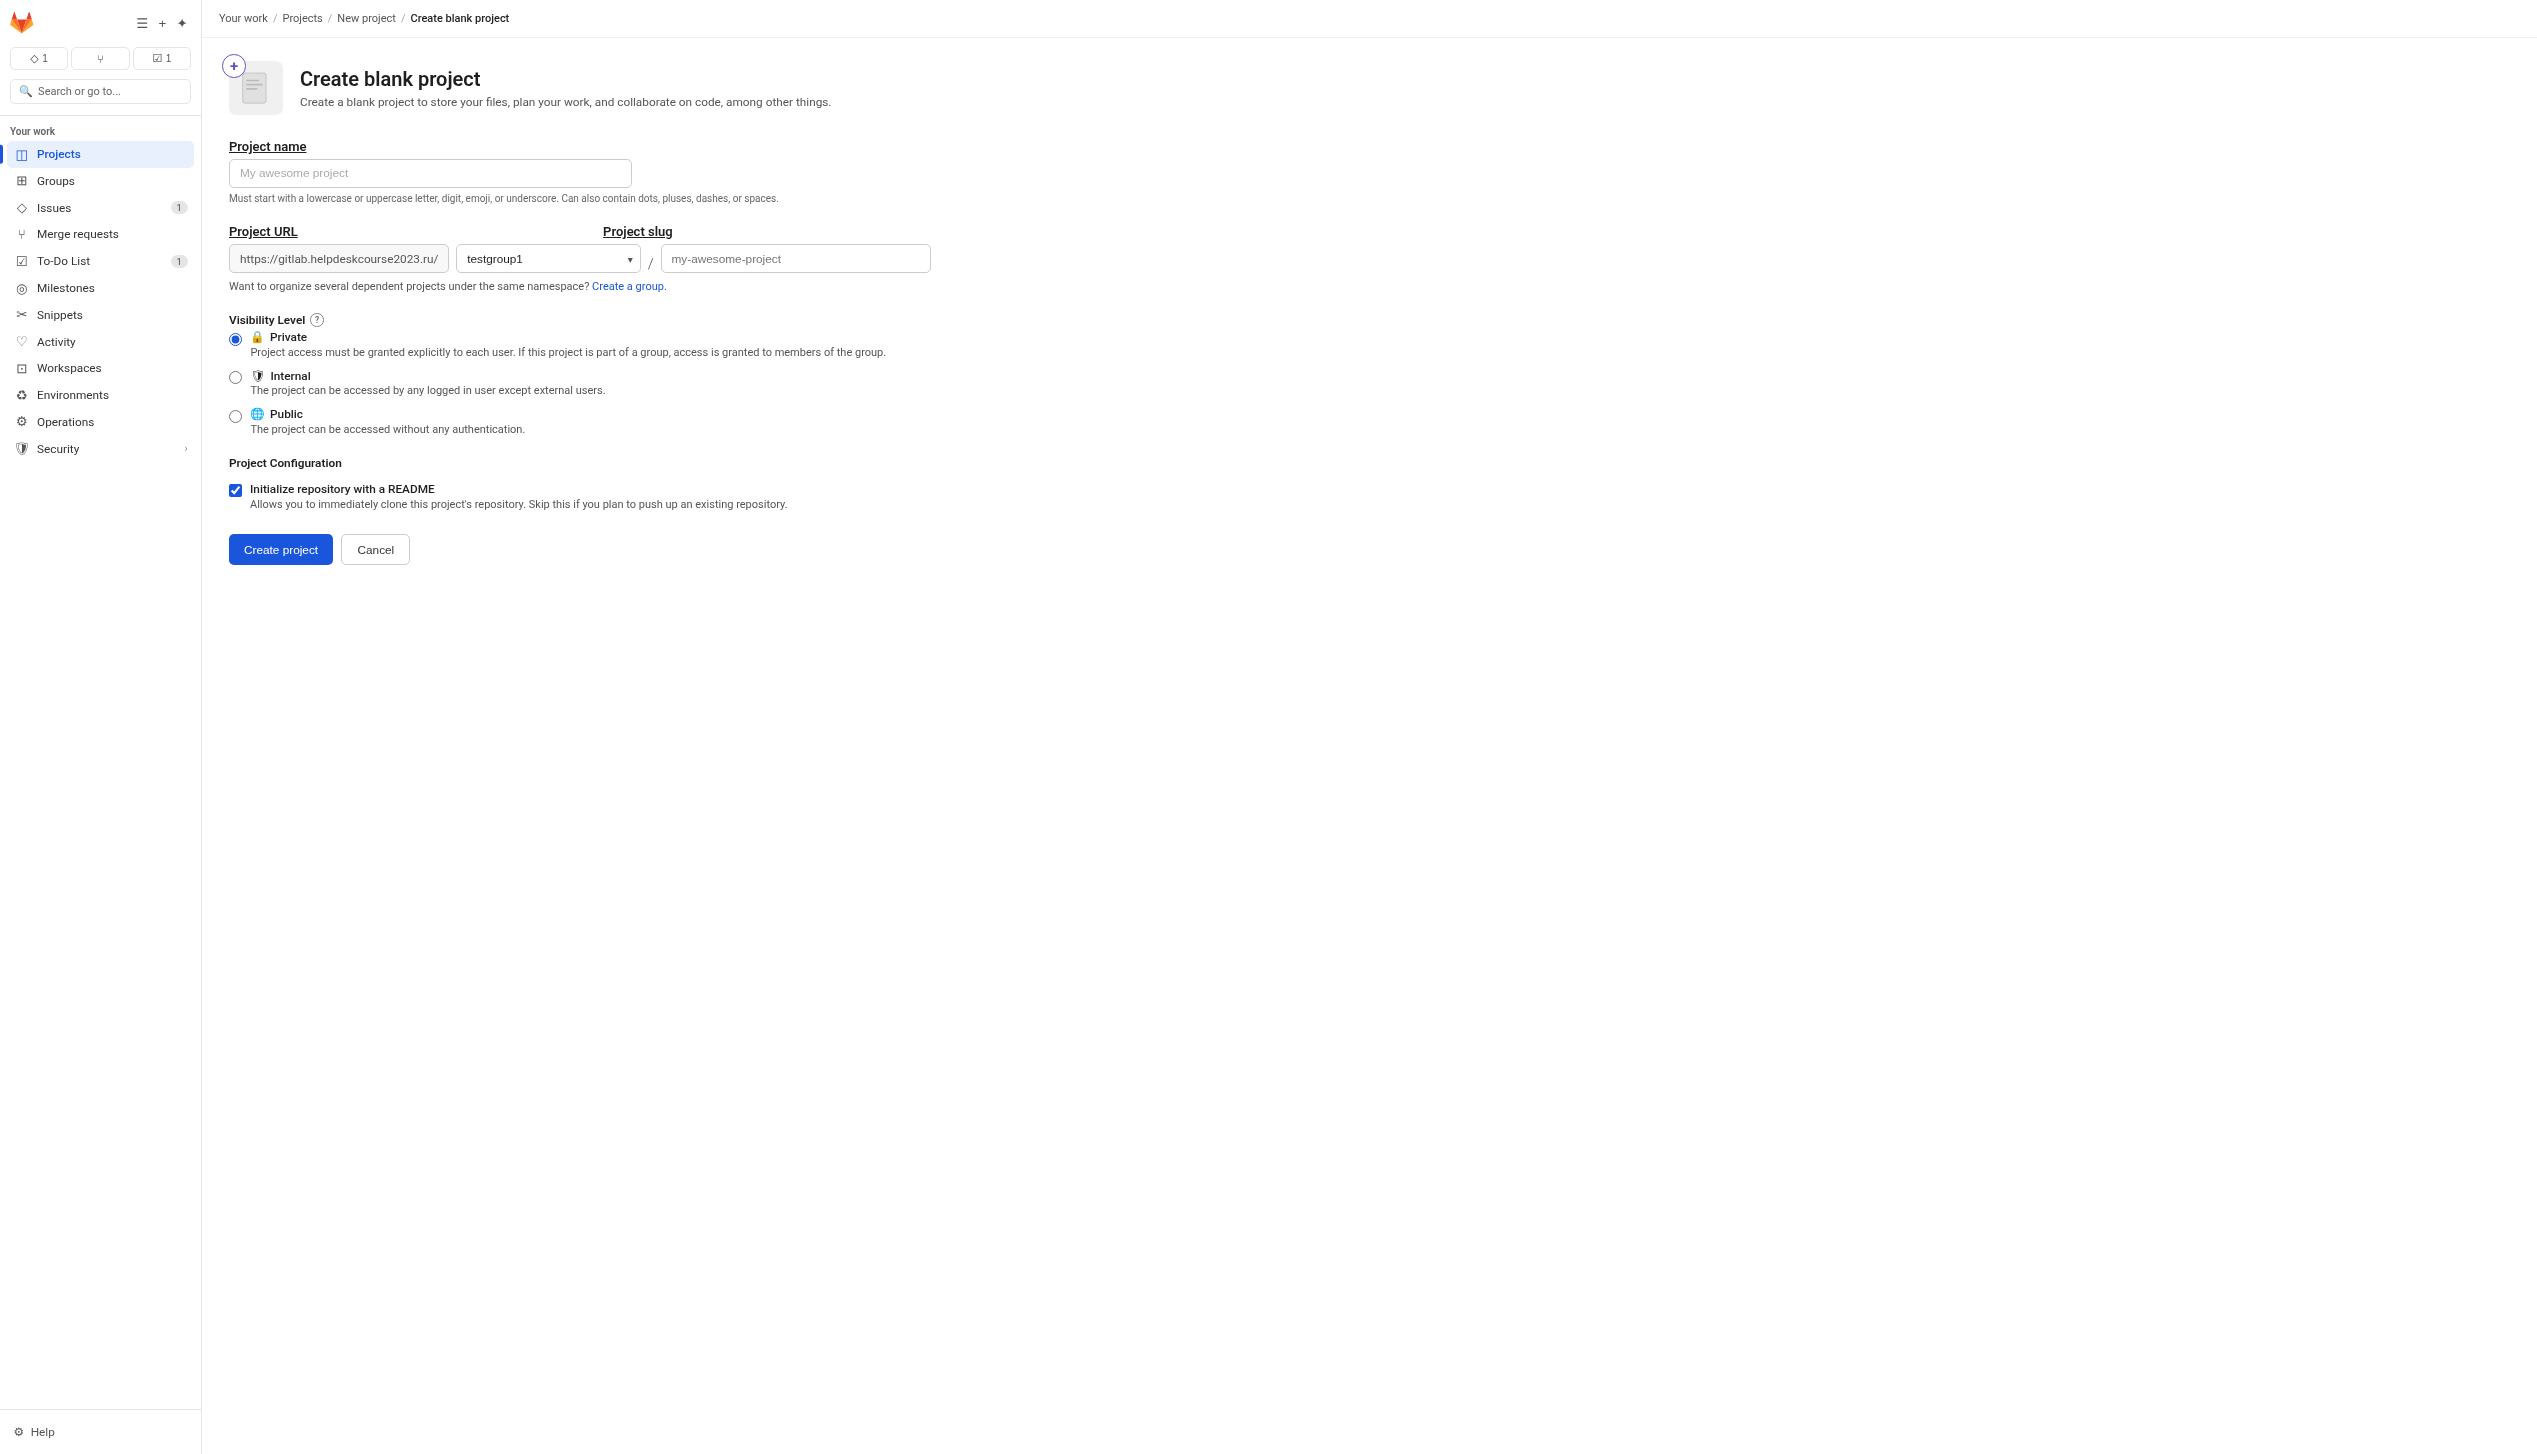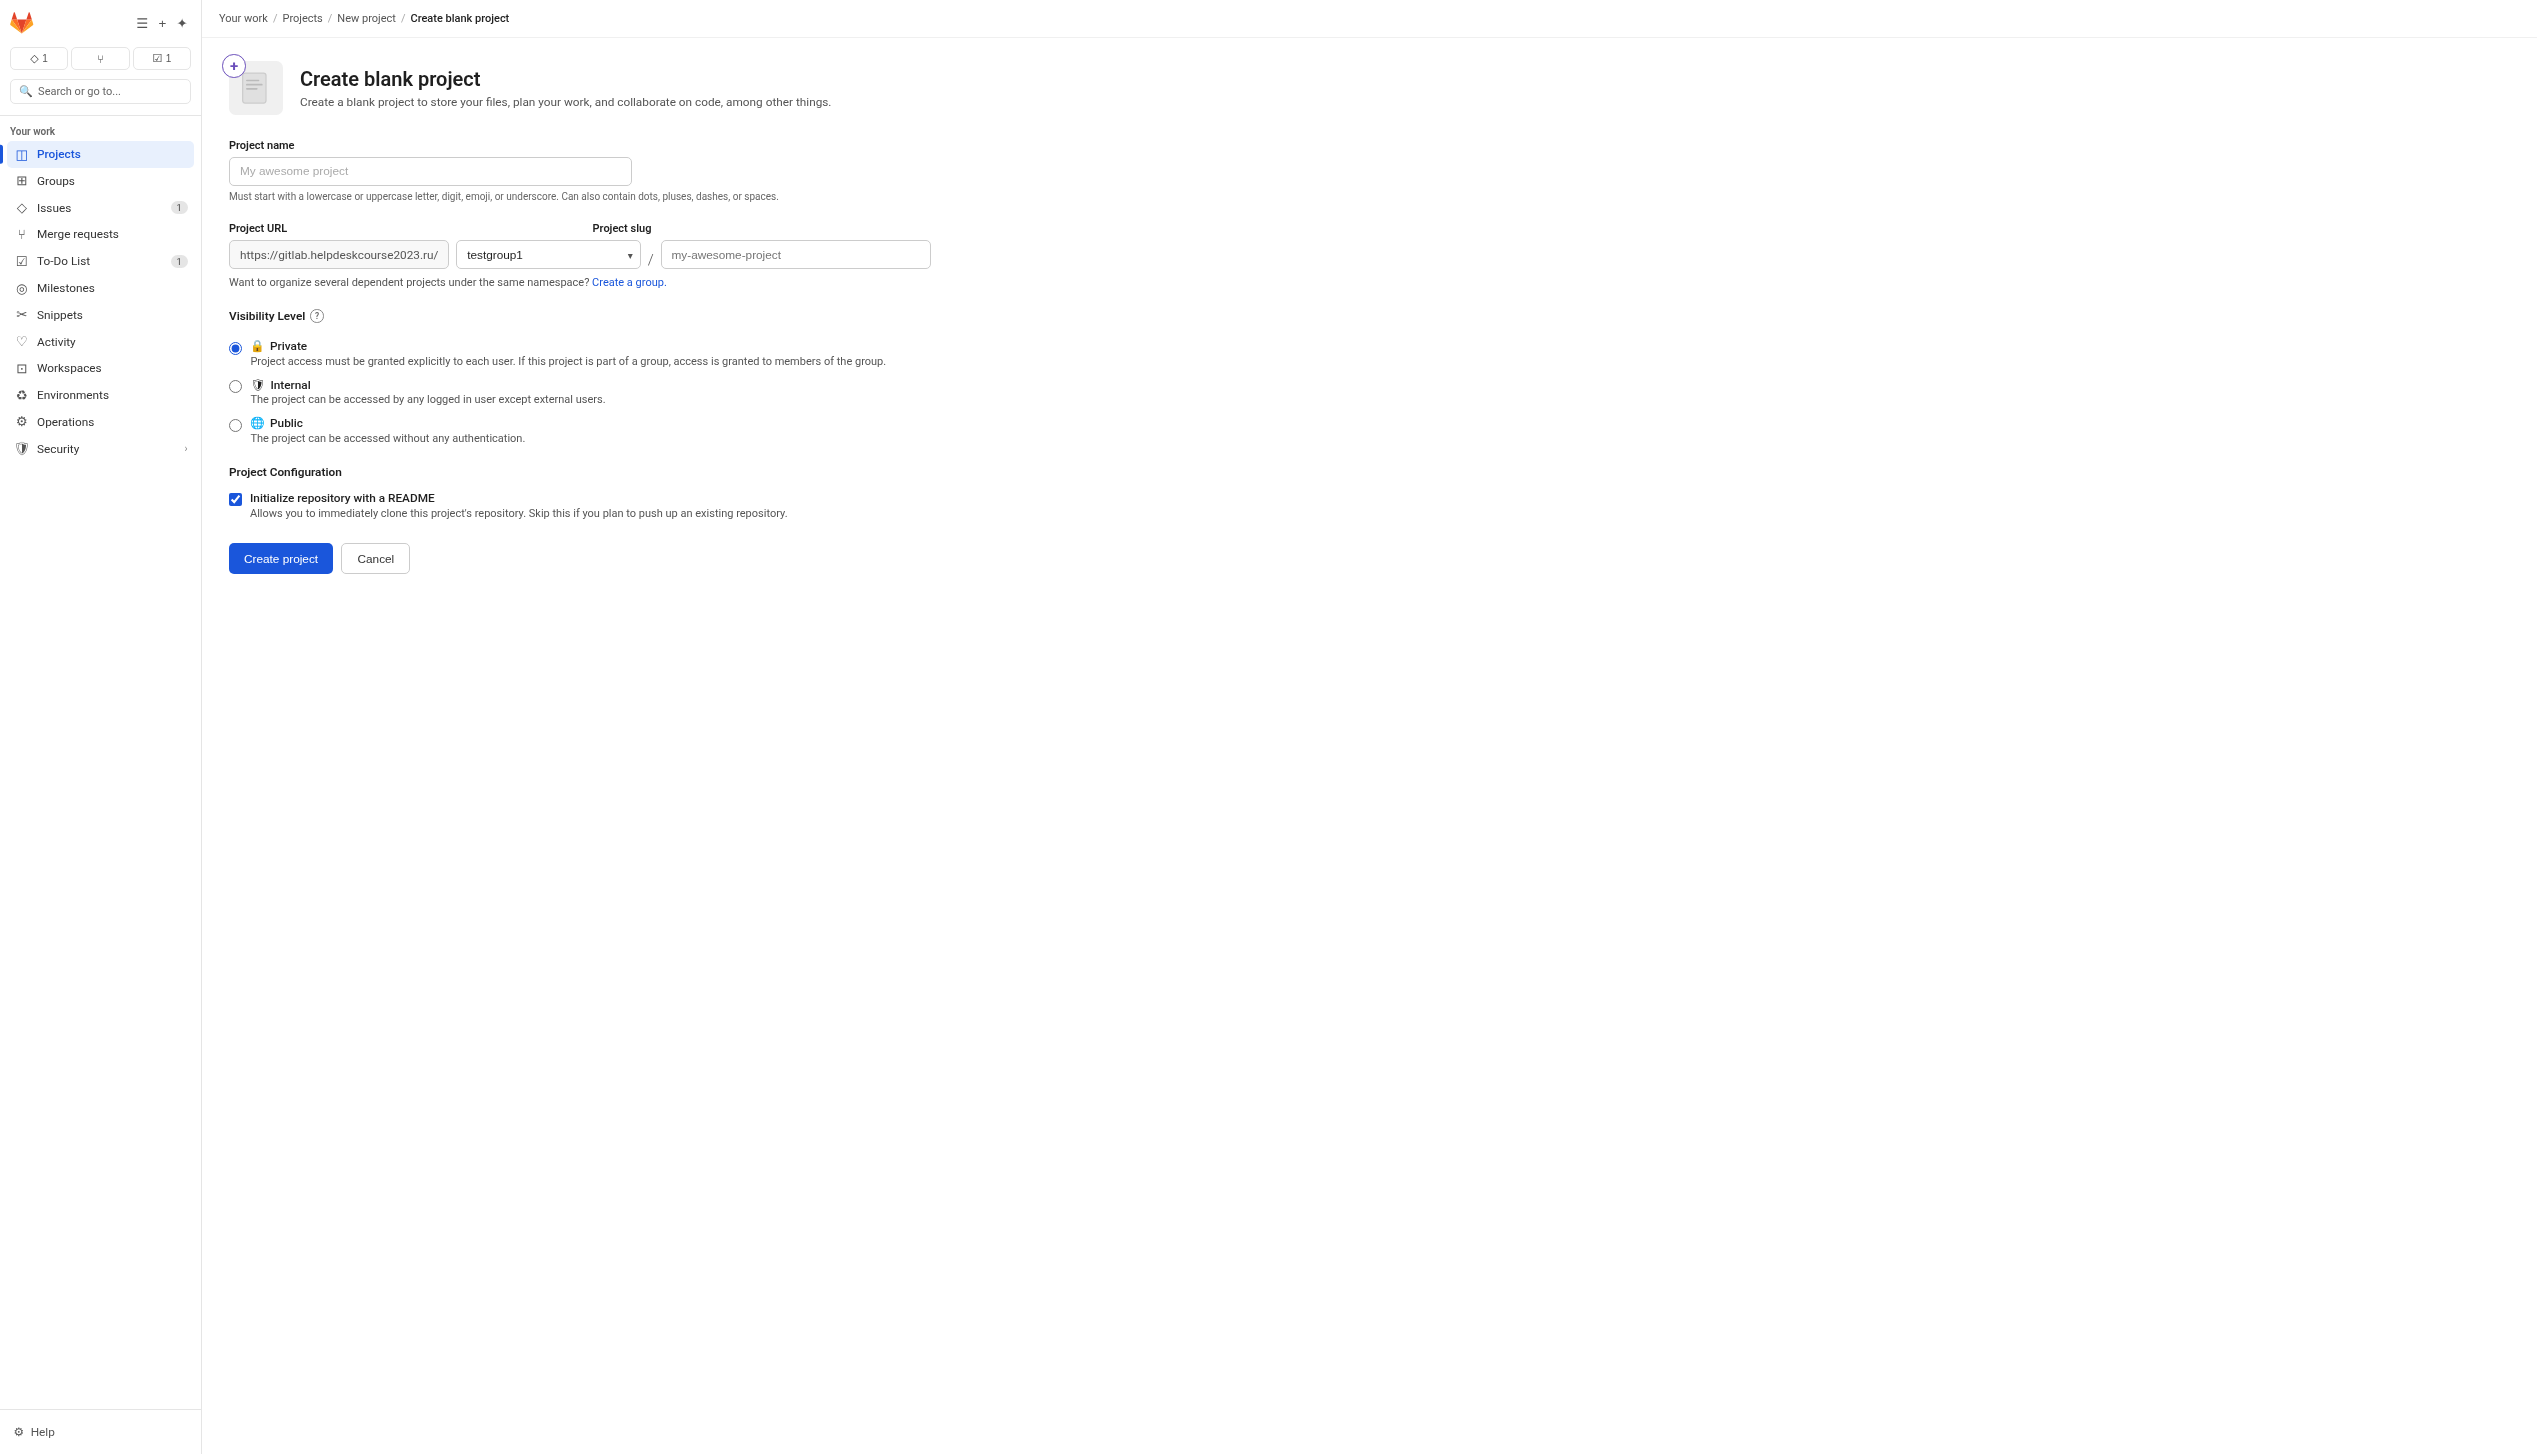--- a/index.html
+++ b/index.html
@@ -42,38 +42,38 @@
     .content { padding: 23.5px 27px; max-width: 756px; }
 
     .page-header { display: flex; align-items: center; gap: 17px; margin-bottom: 23.5px; }
     .project-icon-wrap { position: relative; width: 54px; height: 54px; }
     .project-icon-bg { width: 54px; height: 54px; background: #f0f0f0; border-radius: 6.7px; display: flex; align-items: center; justify-content: center; }
     .project-icon-plus { position: absolute; top: -6.7px; left: -6.7px; width: 23.5px; height: 23.5px; border-radius: 50%; background: #fff; border: 1.7px solid #6b4fbb; display: flex; align-items: center; justify-content: center; color: #6b4fbb; font-size: 15px; font-weight: bold; }
     .page-title { font-size: 20px; font-weight: 600; color: #1f1f1f; margin-bottom: 3.4px; }
     .page-subtitle { font-size: 11.8px; color: #555; }
 
     .form-section { margin-bottom: 20px; }
-    .form-label { font-size: 11px; font-weight: 600; color: #1f1f1f; margin-bottom: 5px; display: block; }
+    .form-label { font-size: 13px; font-weight: 600; color: #1f1f1f; margin-bottom: 5px; display: block; text-decoration: underline; }
     .form-input { width: 100%; border: 0.8px solid #ccc; border-radius: 5px; padding: 6.7px 10px; font-size: 11.8px; color: #1f1f1f; outline: none; }
     .form-input::placeholder { color: #aaa; }
     .form-hint { font-size: 10px; color: #666; margin-top: 5px; }
 
     .url-row { display: flex; align-items: flex-end; gap: 6.7px; }
     .url-base { border: 0.8px solid #ccc; border-radius: 5px; padding: 6.7px 10px; font-size: 11.8px; background: #f8f8f8; color: #555; white-space: nowrap; }
     .url-select-wrap { position: relative; flex: 1; }
     .url-select { width: 100%; border: 0.8px solid #ccc; border-radius: 5px; padding: 6.7px 27px 6.7px 10px; font-size: 11.8px; color: #1f1f1f; background: #fff; appearance: none; outline: none; cursor: pointer; }
     .select-chevron { position: absolute; right: 8.4px; top: 50%; transform: translateY(-50%); color: #555; pointer-events: none; font-size: 10px; }
     .url-slash { font-size: 15px; color: #555; font-weight: 300; }
     .slug-input { flex: 1; border: 0.8px solid #ccc; border-radius: 5px; padding: 6.7px 10px; font-size: 11.8px; color: #aaa; background: #fff; outline: none; }
 
     .namespace-hint { font-size: 11px; color: #555; margin-top: 6.7px; }
     .namespace-hint a { color: #1a56db; text-decoration: none; }
 
     .visibility-section { margin-bottom: 20px; }
-    .visibility-title { font-size: 11.8px; font-weight: 600; color: #1f1f1f; margin-bottom: 16px; display: flex; align-items: center; gap: 5px; }
+    .visibility-title { font-size: 11.8px; font-weight: 600; color: #1f1f1f; margin-bottom: 3px; display: flex; align-items: center; gap: 5px; }
     .help-circle { width: 13.4px; height: 13.4px; border-radius: 50%; border: 0.8px solid #888; display: inline-flex; align-items: center; justify-content: center; font-size: 8.4px; color: #666; cursor: pointer; }
 
     .radio-option { display: flex; align-items: flex-start; gap: 8.4px; margin-bottom: 10px; }
     .radio-option input[type="radio"] { margin-top: 2.5px; accent-color: #1a56db; cursor: pointer; }
     .radio-label-wrap { display: flex; flex-direction: column; }
     .radio-label { display: flex; align-items: center; gap: 5px; font-size: 11.8px; font-weight: 500; color: #1f1f1f; cursor: pointer; }
     .radio-label .r-icon { font-size: 11.8px; }
     .radio-desc { font-size: 11px; color: #555; margin-top: 1.7px; }
 
     .config-section { margin-bottom: 23.5px; }

